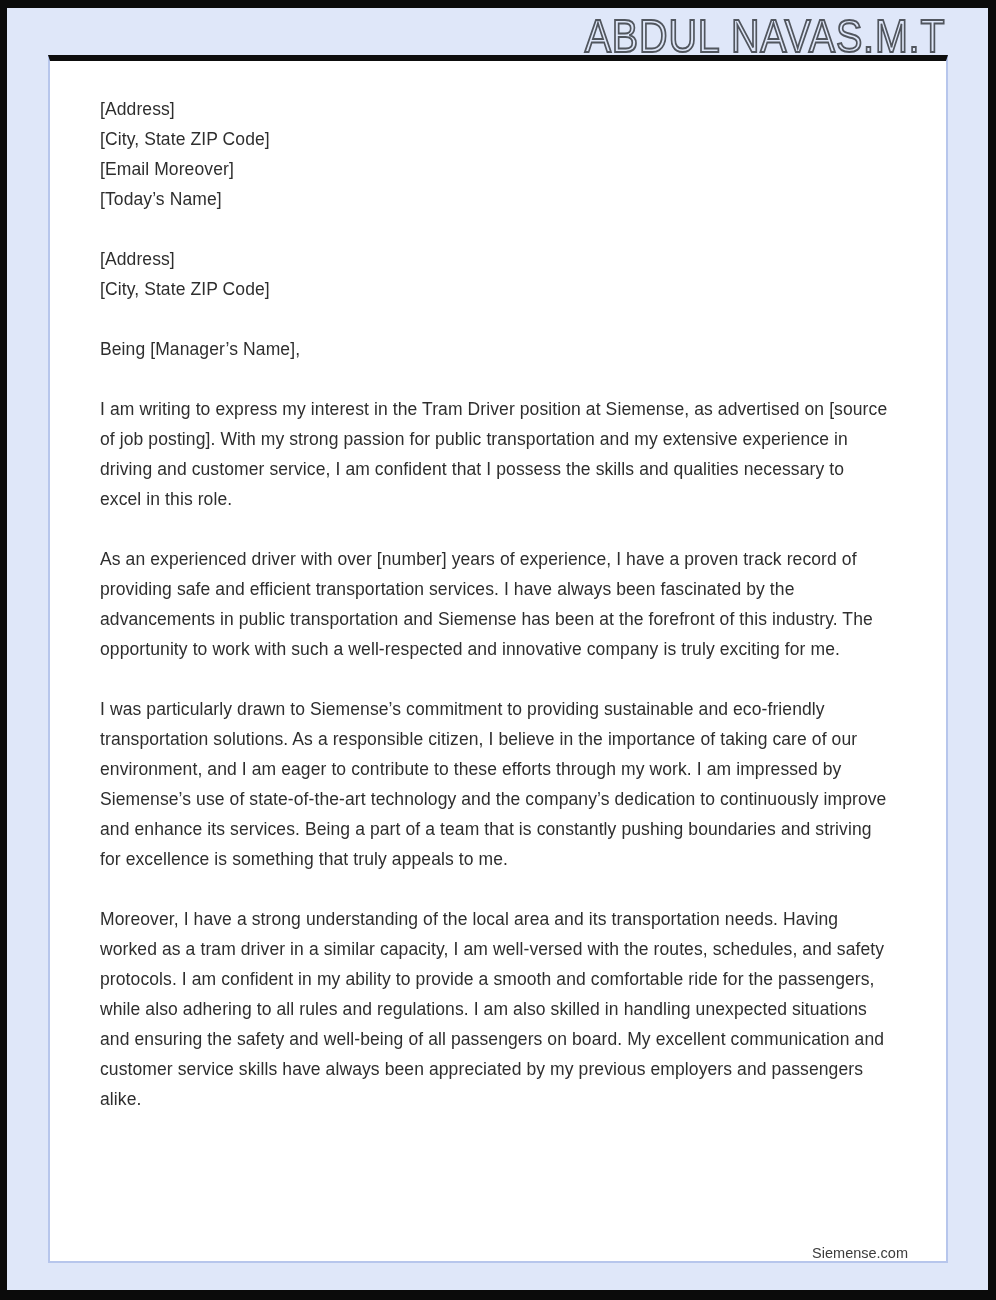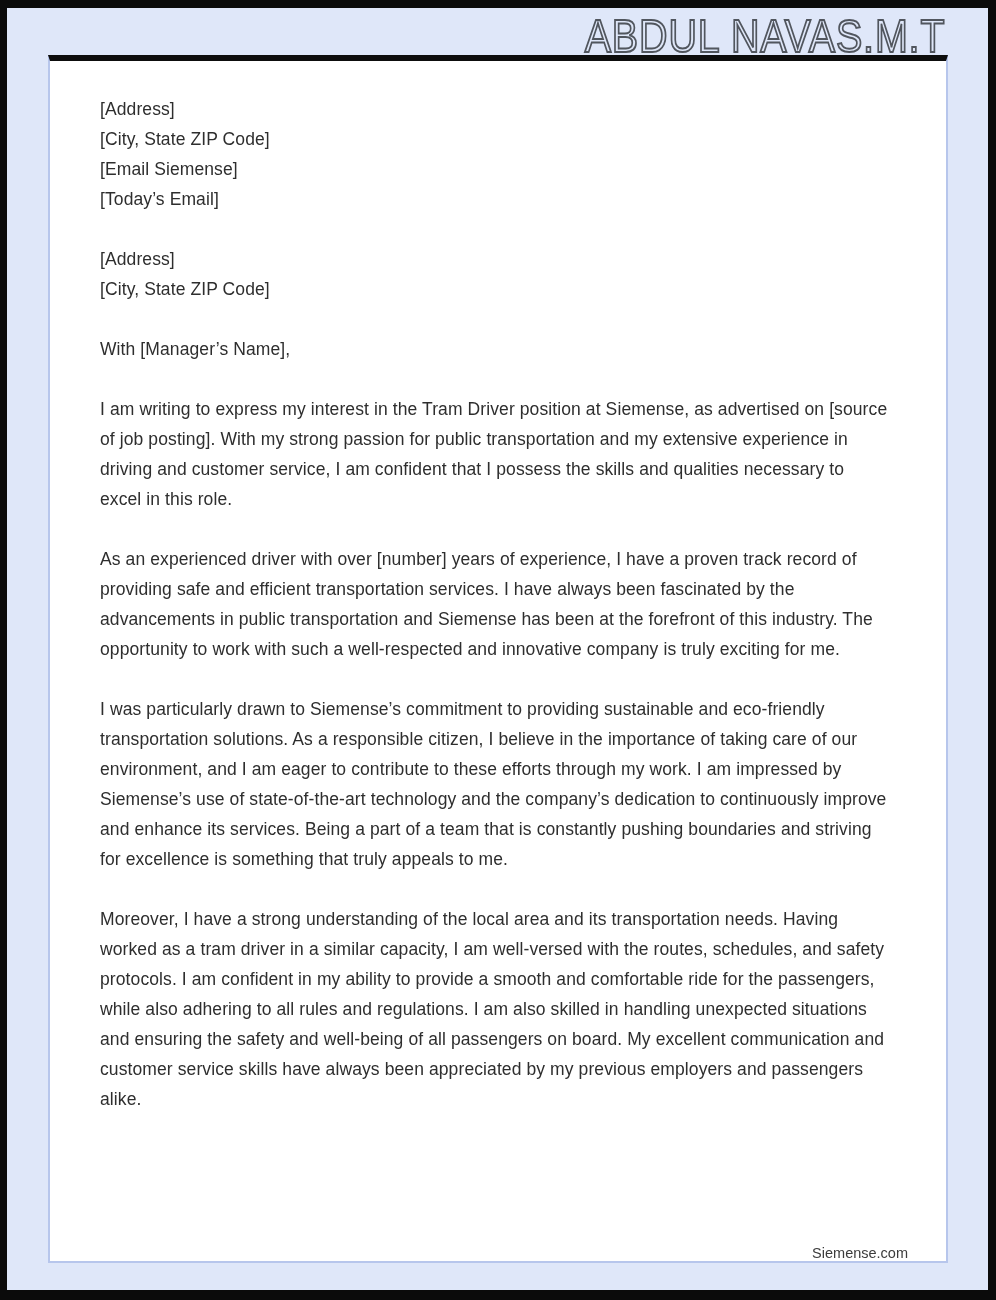--- a/index.html
+++ b/index.html
@@ -71,30 +71,30 @@
 <div class="frame">
 
   <div class="brand-name">ABDUL NAVAS.M.T</div>
 
   <div class="page">
     <div class="letter">
 
       <div class="block">
         <div>[Address]</div>
         <div>[City, State ZIP Code]</div>
-        <div>[Email Siemense]</div>
-        <div>[Today’s Email]</div>
+        <div>[Email Moreover]</div>
+        <div>[Today’s Name]</div>
       </div>
 
       <div class="block">
         <div>[Address]</div>
         <div>[City, State ZIP Code]</div>
       </div>
 
-      <div class="block">With [Manager’s Name],</div>
+      <div class="block">Being [Manager’s Name],</div>
 
       <p class="para">I am writing to express my interest in the Tram Driver position at Siemense, as advertised on [source of job posting]. With my strong passion for public transportation and my extensive experience in driving and customer service, I am confident that I possess the skills and qualities necessary to excel in this role.</p>
       <p class="para">As an experienced driver with over [number] years of experience, I have a proven track record of providing safe and efficient transportation services. I have always been fascinated by the advancements in public transportation and Siemense has been at the forefront of this industry. The opportunity to work with such a well-respected and innovative company is truly exciting for me.</p>
       <p class="para">I was particularly drawn to Siemense’s commitment to providing sustainable and eco-friendly transportation solutions. As a responsible citizen, I believe in the importance of taking care of our environment, and I am eager to contribute to these efforts through my work. I am impressed by Siemense’s use of state-of-the-art technology and the company’s dedication to continuously improve and enhance its services. Being a part of a team that is constantly pushing boundaries and striving for excellence is something that truly appeals to me.</p>
       <p class="para">Moreover, I have a strong understanding of the local area and its transportation needs. Having worked as a tram driver in a similar capacity, I am well-versed with the routes, schedules, and safety protocols. I am confident in my ability to provide a smooth and comfortable ride for the passengers, while also adhering to all rules and regulations. I am also skilled in handling unexpected situations and ensuring the safety and well-being of all passengers on board. My excellent communication and customer service skills have always been appreciated by my previous employers and passengers alike.</p>
 
     </div>
   </div>
 
   <div class="watermark">Siemense.com</div>

